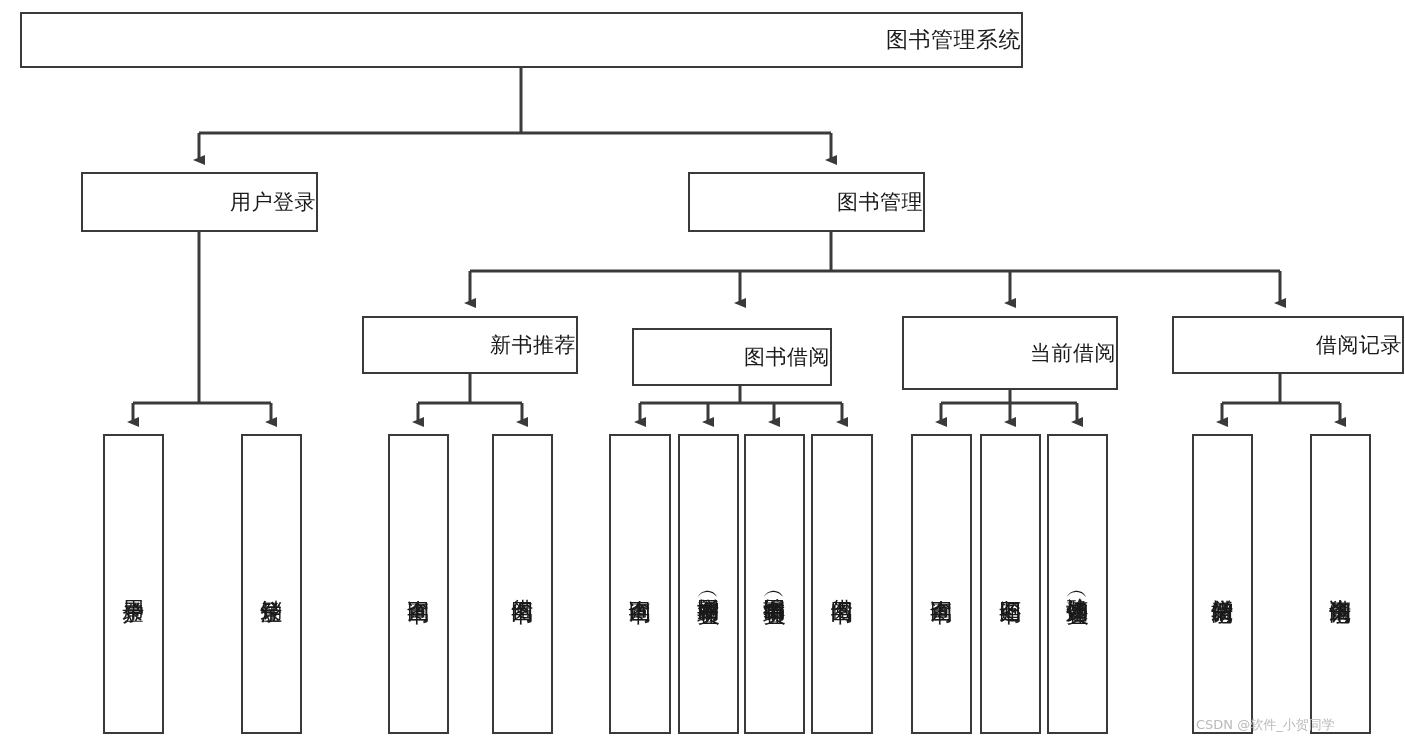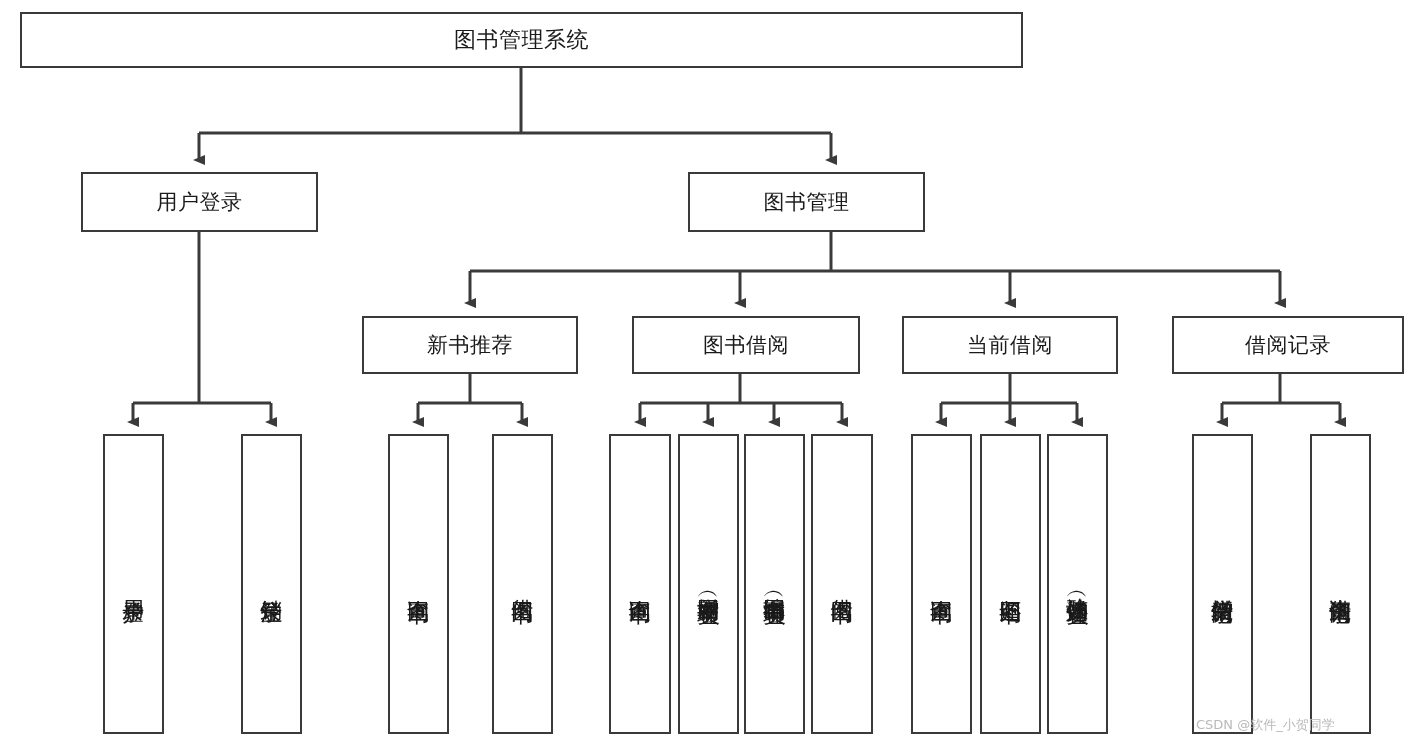--- a/index.html
+++ b/index.html
@@ -26,21 +26,21 @@
     height: 747px;
     pointer-events: none;
   }
   .node {
     position: absolute;
     box-sizing: border-box;
     background: #ffffff;
     border: 2px solid #3a3a3a;
     display: flex;
     align-items: center;
-    justify-content: center;
+    justify-content: flex-end;
     color: #1a1a1a;
   }
   .node .label {
     text-align: center;
     line-height: 1.28;
     letter-spacing: 0.5px;
   }
   
   .node.h .label {
     font-size: 21px;
@@ -133,24 +133,24 @@
   <div class="node h" style="left:81px; top:172px; width:237px; height:60px;">
     <span class="label">用户登录</span>
   </div>
   <div class="node h" style="left:688px; top:172px; width:237px; height:60px;">
     <span class="label">图书管理</span>
   </div>
 
   <div class="node h" style="left:362px; top:316px; width:216px; height:58px;">
     <span class="label">新书推荐</span>
   </div>
-  <div class="node h" style="left:632px; top:316px; width:228px; height:58px;">
+  <div class="node h" style="left:632px; top:328px; width:200px; height:58px;">
     <span class="label">图书借阅</span>
   </div>
-  <div class="node h" style="left:902px; top:316px; width:216px; height:58px;">
+  <div class="node h" style="left:902px; top:316px; width:216px; height:74px;">
     <span class="label">当前借阅</span>
   </div>
   <div class="node h" style="left:1172px; top:316px; width:232px; height:58px;">
     <span class="label">借阅记录</span>
   </div>
 
   <div class="node v" style="left:103px; top:434px; width:61px; height:300px;">
     <span class="label">用户登录</span>
   </div>
   <div class="node v" style="left:241px; top:434px; width:61px; height:300px;">

